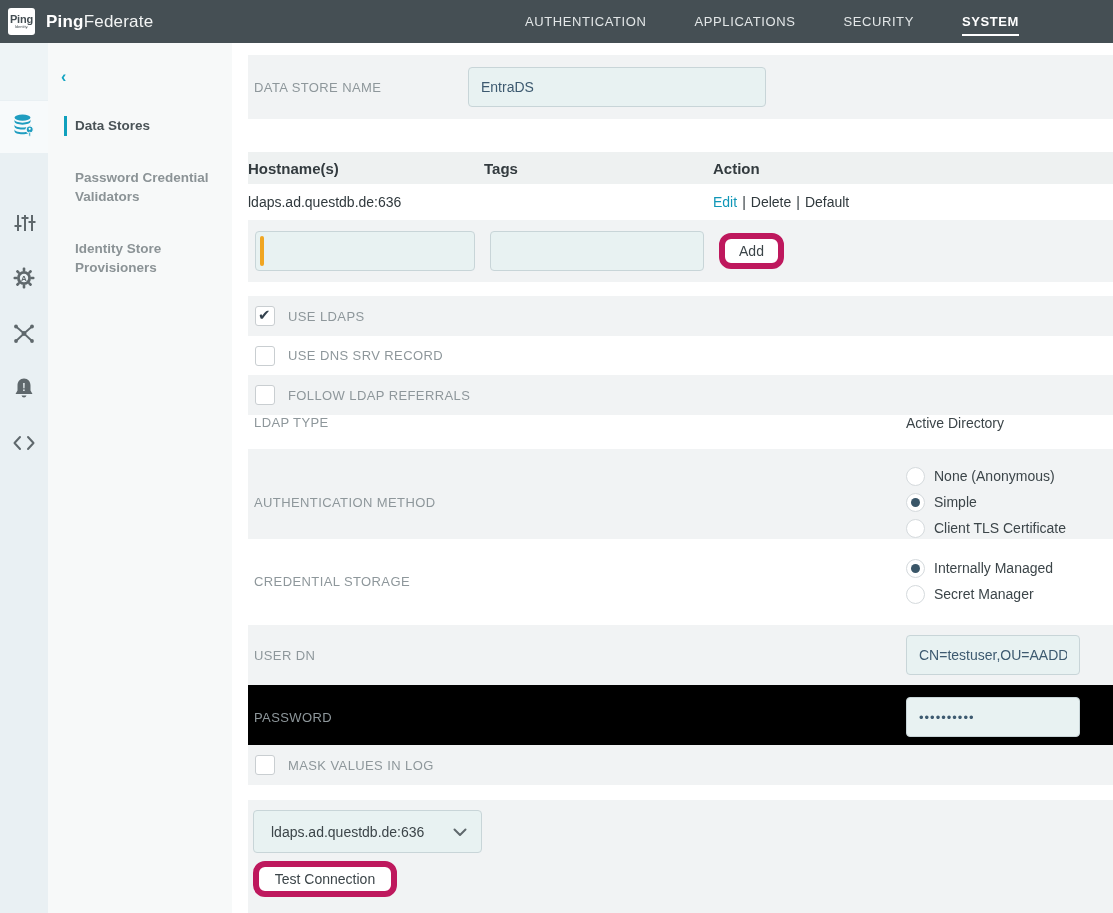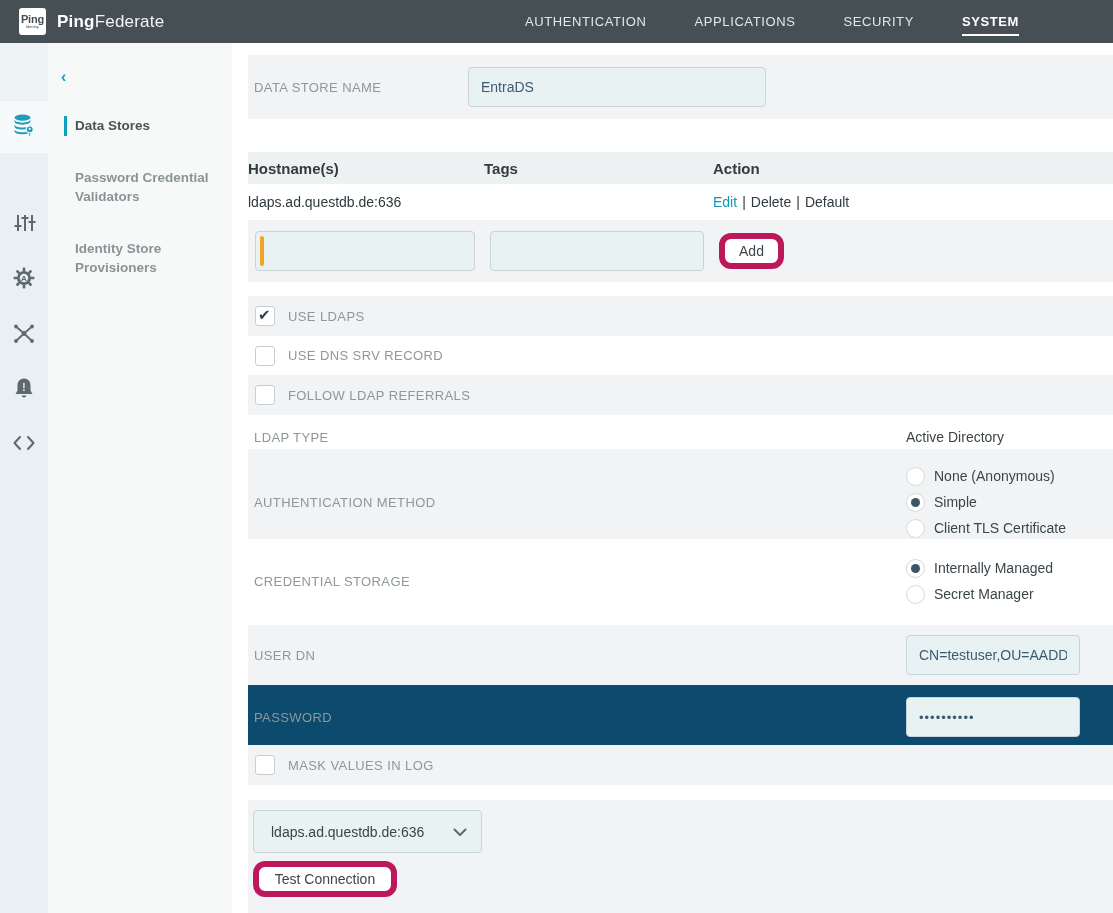--- a/index.html
+++ b/index.html
@@ -3,21 +3,21 @@
 <meta charset="utf-8">
 <style>
   * { margin:0; padding:0; box-sizing:border-box; }
   html,body { width:1113px; height:913px; }
   body { font-family:"Liberation Sans","DejaVu Sans",sans-serif; background:#fff; overflow:hidden; }
   .app { position:relative; width:1113px; height:913px; background:#fff; }
 
   
   .topbar { position:absolute; top:0; left:0; right:0; height:43px; background:#454f54;
             display:flex; align-items:center; justify-content:space-between; }
-  .brand { display:flex; align-items:center; padding-left:19px; }
+  .brand { display:flex; align-items:center; padding-left:8px; }
   .logo { width:27px; height:27px; background:#fff; border-radius:3px; display:flex; flex-direction:column;
           align-items:center; justify-content:center; line-height:1; }
   .logo .lg1 { color:#454f54; font-weight:bold; font-size:11px; letter-spacing:-0.2px; }
   .logo .lg2 { color:#454f54; font-size:4px; }
   .brand-name { margin-left:11px; color:#fff; font-size:17px; letter-spacing:0.2px; }
   .brand-name b { font-weight:bold; }
   .brand-name span.light { font-weight:300; color:#f2f4f4; }
   .topnav { display:flex; gap:48px; margin-right:94px; }
   .topnav .navitem { color:#e3e7e8; font-size:13px; letter-spacing:0.6px; cursor:pointer; position:relative; padding:6px 0; }
   .topnav .navitem.active { color:#fff; font-weight:bold; }
@@ -76,36 +76,36 @@
   .cbrow { display:flex; align-items:center; }
   .cb1 { top:253px; height:40px; }
   .cb2 { top:293px; height:39px; background:#fff; }
   .cb3 { top:332px; height:40px; }
   .cbmask { top:702px; height:40px; }
   .checkbox { width:20px; height:20px; background:#fff; border:1px solid #c9ced1; border-radius:3px;
               margin-left:7px; cursor:pointer; position:relative; }
   .checkbox.checked::after { content:"\2714"; position:absolute; left:2px; top:-1px; color:#33424e; font-size:15px; font-weight:bold; }
   .cbrow .lbl { margin-left:13px; }
 
-  .r-ldaptype { top:372px; height:44px; background:#fff; display:flex; align-items:center; }
+  .r-ldaptype { top:372px; height:44px; background:#fff; display:flex; align-items:flex-start; }
   .r-ldaptype .lbl { margin-left:6px; flex:1; }
   .r-ldaptype .dark { margin-left:658px; position:absolute; }
 
   .radiorow { display:flex; align-items:center; }
   .r-auth { top:406px; height:106px; }
   .r-cred { top:496px; height:84px; background:#fff; }
   .radiorow .lbl { margin-left:6px; }
   .radio-stack { position:absolute; left:658px; display:flex; flex-direction:column; justify-content:center; gap:7px; top:0; bottom:0; }
   .radio-opt { display:flex; align-items:center; cursor:pointer; }
   .radio { width:19px; height:19px; border-radius:50%; background:#fff; border:1px solid #d5dadd; position:relative; }
   .radio.selected::after { content:""; position:absolute; left:4px; top:4px; width:9px; height:9px; border-radius:50%; background:#3a5668; }
   .radio-opt .dark { margin-left:9px; }
 
   .r-userdn { top:582px; height:60px; display:flex; align-items:center; }
-  .r-pass { top:642px; height:64px; background:#0c4a6e; display:flex; align-items:center; }
+  .r-pass { top:642px; height:64px; background:#000000; display:flex; align-items:center; }
   .r-userdn .lbl, .r-pass .lbl { margin-left:6px; }
   .field-right { position:absolute; left:658px; width:174px; }
   .field-right .tinput { width:174px; white-space:nowrap; overflow:hidden; }
   .pass-input { letter-spacing:1px; font-size:13px; }
 
   .r-bottom { top:757px; height:113px; }
   .select { position:absolute; left:5px; top:10px; width:229px; height:43px; background:#e8f2f2;
             border:1px solid #c8d5d8; border-radius:4px; display:flex; align-items:center; cursor:pointer; }
   .select .sel-text { margin-left:17px; color:#3c4549; font-size:14px; }
   .select .chev-down { margin-left:auto; margin-right:14px; }

